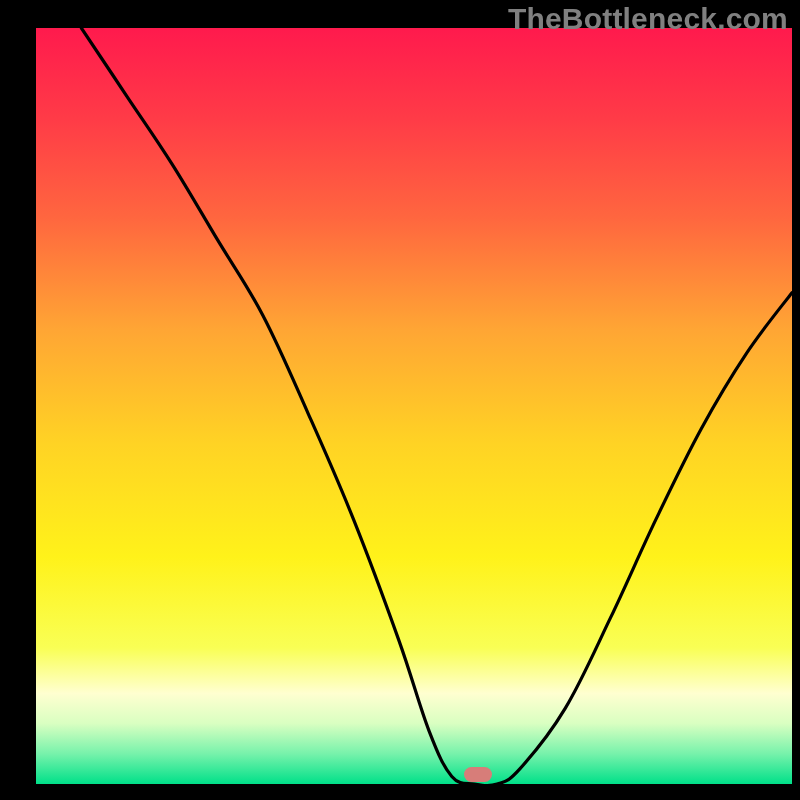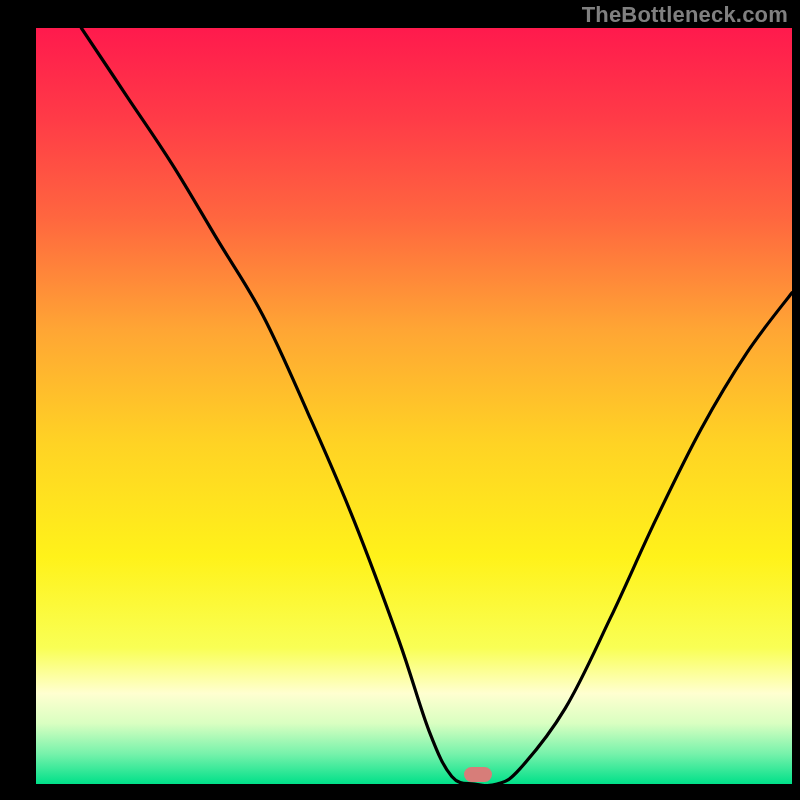--- a/index.html
+++ b/index.html
@@ -14,21 +14,21 @@
     position: relative;
     width: 800px;
     height: 800px;
     background: #000;
   }
   .watermark {
     position: absolute;
     top: 2px;
     right: 12px;
     font-family: Arial, Helvetica, sans-serif;
-    font-size: 22px;
+    font-size: 30px;
     font-weight: 600;
     color: #808080;
     letter-spacing: 0.2px;
     z-index: 10;
   }
   .plot-area {
     position: absolute;
     left: 36px;
     top: 28px;
     width: 756px;

